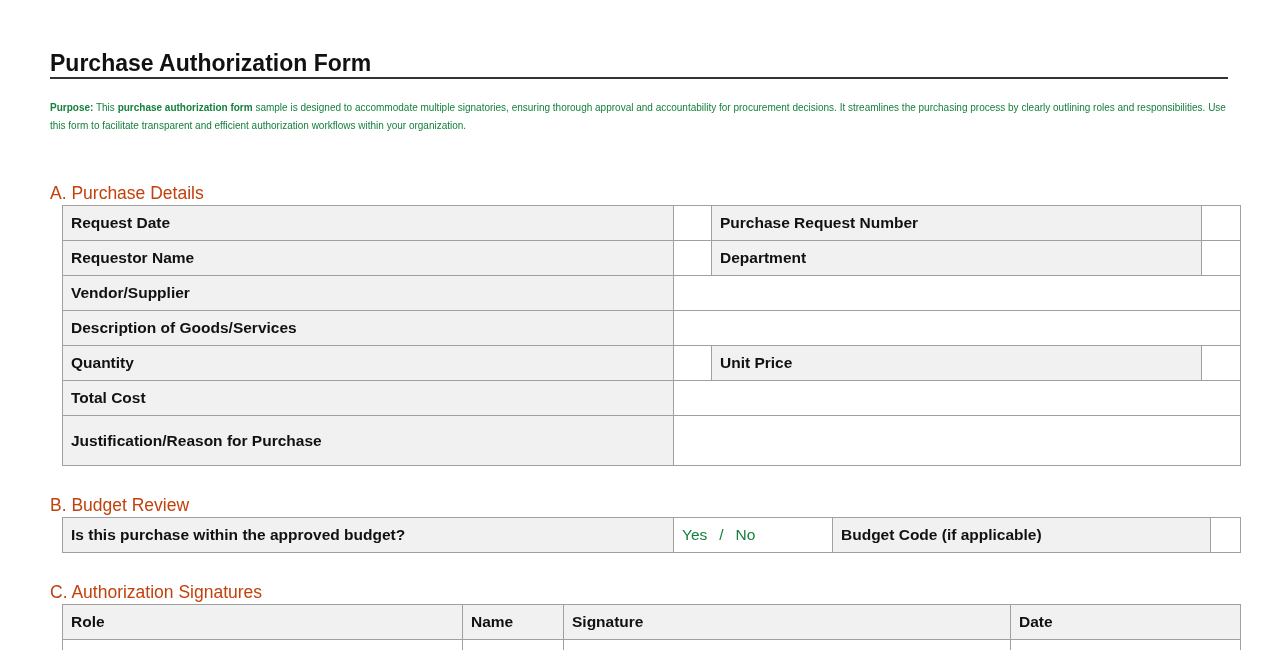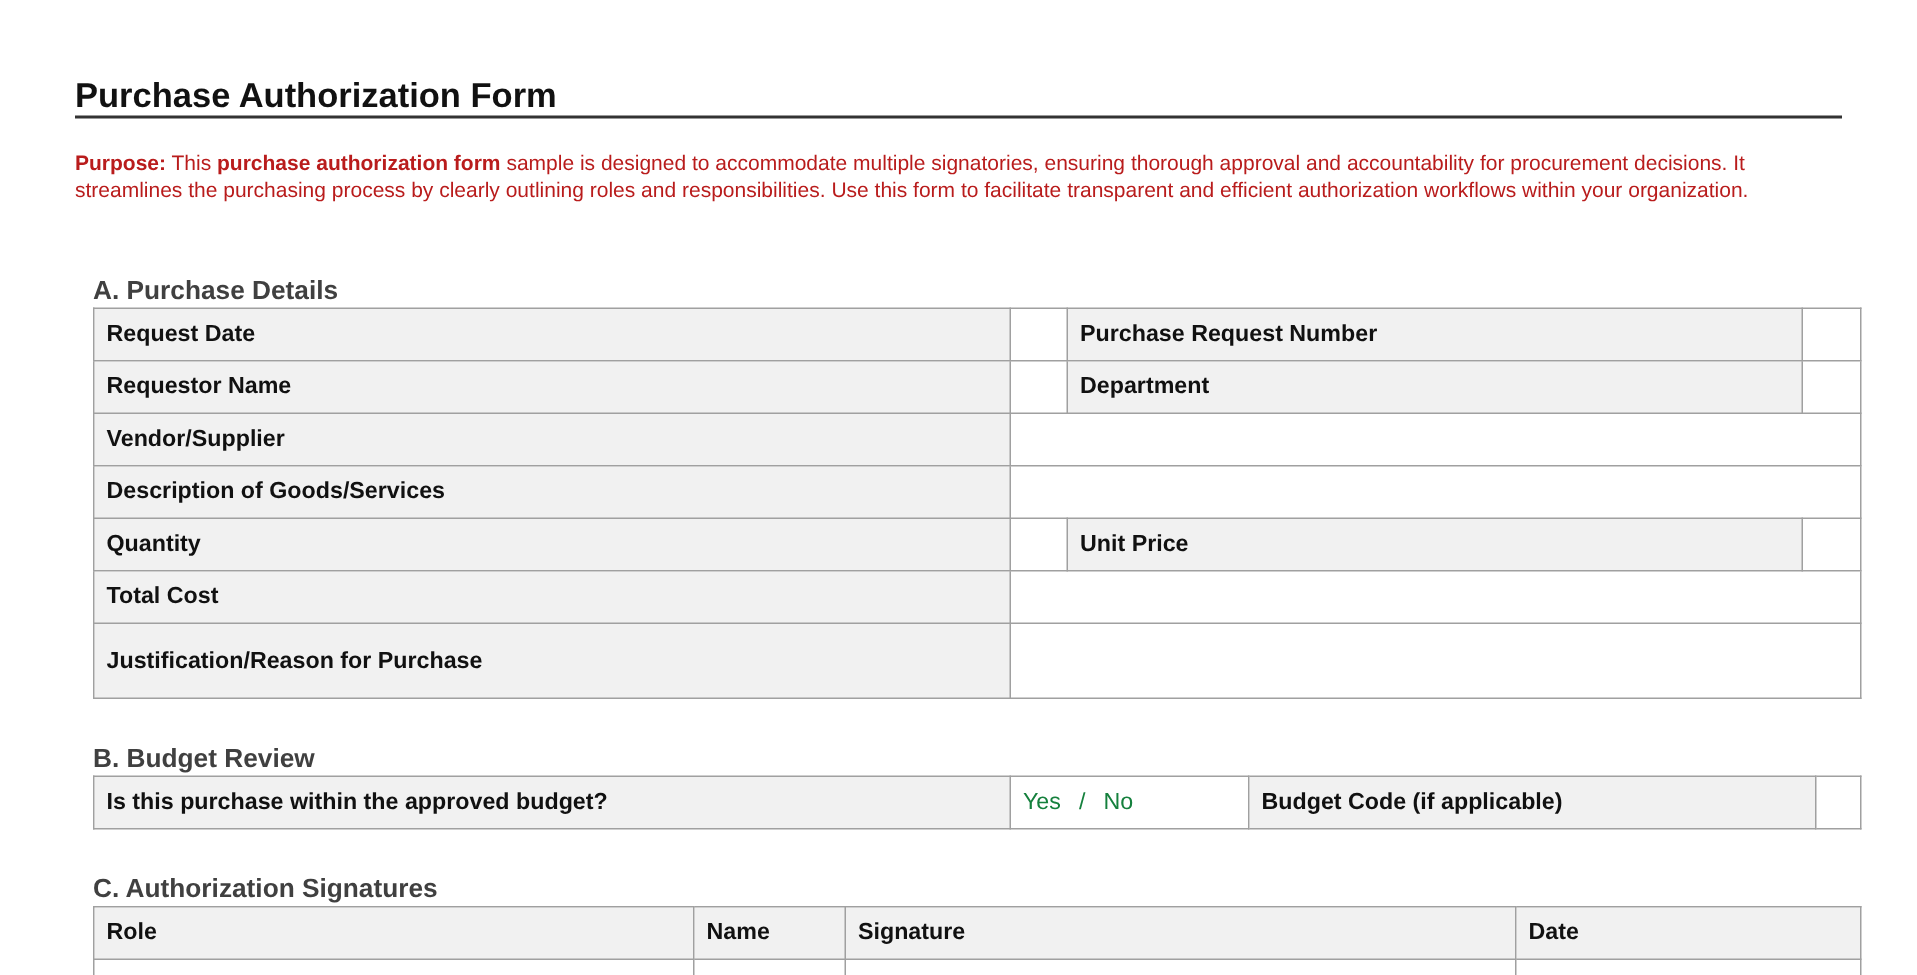--- a/index.html
+++ b/index.html
@@ -10,26 +10,26 @@
   .page { position: absolute; left: 50px; top: 0; width: 1178px; }
   .title {
     position: absolute; left: 0; top: 49px; margin: 0;
     font-size: 23px; font-weight: bold; line-height: 28px; color: #111;
   }
   .title-rule {
     position: absolute; left: 0; top: 77px; width: 1178px; height: 2px; background: #333333;
   }
   .purpose {
     position: absolute; left: 0; top: 99px; width: 1178px; margin: 0;
-    font-size: 14px; line-height: 18px; color: #b91c1c;
+    font-size: 10px; line-height: 18px; color: #15803d;
   }
   .purpose b { font-weight: bold; }
   .section-heading {
-    position: absolute; left: 12px; margin: 0;
-    font-size: 17.5px; font-weight: bold; line-height: 20px; color: #404040;
+    position: absolute; left: 0; margin: 0;
+    font-size: 17.5px; font-weight: normal; line-height: 20px; color: #c2410c;
   }
   table.grid {
     position: absolute; left: 12px; border-collapse: collapse; table-layout: fixed;
     width: 1178px;
     border-radius: 31px;
   }
   table.grid td {
     border: 1px solid #a0a0a0; padding: 0 0 0 8px; font-size: 15.5px;
     vertical-align: middle; overflow: hidden; white-space: nowrap;
   }

